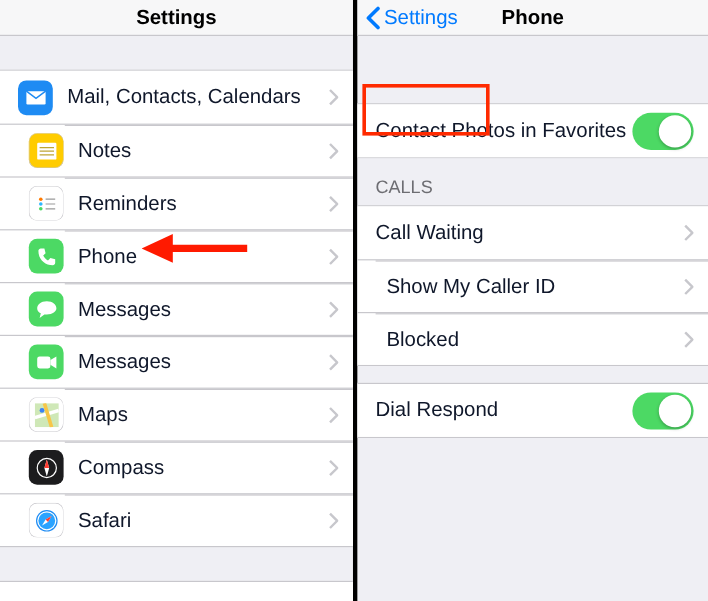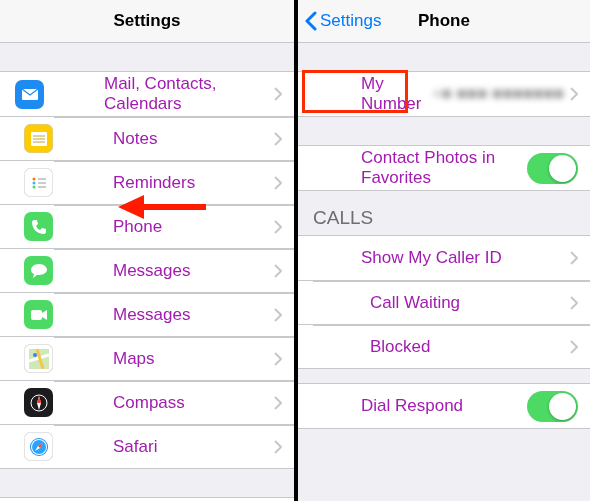--- a/index.html
+++ b/index.html
@@ -10,21 +10,21 @@
     height: 501px;
     overflow: hidden;
     display: flex;
   }
   .pane { position: relative; background: #efeff4; }
   .pane-left { width: 294px; }
   .divider { width: 4px; background: #000; }
   .pane-right { width: 292px; }
 
   .navbar {
-    height: 43px;
+    height: 30px;
     background: #f7f7f8;
     border-bottom: 1px solid #c8c7cc;
     display: flex;
     align-items: center;
     justify-content: center;
     position: relative;
   }
   .nav-title { font-weight: 600; font-size: 17px; color: #000; }
   .nav-back {
     position: absolute; left: 6px; top: 0; bottom: 0;
@@ -32,41 +32,41 @@
     color: #007aff; font-size: 17px;
     cursor: pointer;
   }
   .nav-back svg { width: 14px; height: 20px; }
 
   .spacer { height: 28px; }
   .spacer-sm { height: 14px; }
 
   .group { background: #fff; border-top: 1px solid #c8c7cc; border-bottom: 1px solid #c8c7cc; }
   .section-header {
-    font-size: 19px; color: #6d6d72; padding: 16px 15px 6px; text-transform: uppercase;
+    font-size: 15px; color: #6d6d72; padding: 16px 15px 6px; text-transform: uppercase;
     background: #efeff4;
   }
 
   .row {
     display: flex; align-items: center; height: 44px;
     padding: 0 12px 0 15px;
     position: relative;
     background: #fff;
     cursor: pointer;
   }
   .row + .row { border-top: 1px solid #c8c7cc; margin-left: 0; padding-left: 24px; }
   .row .sep { position: absolute; left: 54px; right: 0; top: 0; height: 1px; background: #c8c7cc; }
   .row:first-child .sep { display:none; }
   .pane-right .row .sep { left: 15px; }
 
   .icon-box {
     width: 29px; height: 29px; border-radius: 7px; margin-right: 12px;
     display: flex; align-items: center; justify-content: center; flex-shrink: 0;
   }
-  .label { font-size: 17px; color: #a21caf; flex: 1; margin-left: 48px; }
+  .label { font-size: 17px; color: #0f172a; flex: 1; }
   .value { font-size: 17px; color: #8e8e93; margin-right: 6px; }
   .chev { color: #c7c7cc; flex-shrink: 0; }
   .chev svg { width: 8px; height: 14px; display:block; }
 
   .switch {
     width: 51px; height: 31px; border-radius: 16px; position: relative;
     background: #4cd964; flex-shrink: 0;
   }
   .switch .knob {
     position: absolute; top: 2px; right: 2px;
@@ -266,65 +266,54 @@
       <svg viewBox="0 0 12 20">
           <polyline points="10,2 2,10 10,18" fill="none" stroke="#007aff" stroke-width="3" stroke-linecap="round" stroke-linejoin="round"></polyline>
         </svg>
       <span>Settings</span>
     </div>
     <div class="nav-title">Phone</div>
   </div>
 
   <div class="spacer"></div>
 
-  <div class="group">
-    <div class="row">
-      <span class="label">My Number</span>
-      <span class="value blurred">+■ ■■■ ■■■■■■■</span>
-      <span class="chev">
-          <svg viewBox="0 0 8 14">
-            <polyline points="1,1 7,7 1,13" fill="none" stroke="#c7c7cc" stroke-width="2"></polyline>
-          </svg>
-        </span>
-    </div>
-  </div>
 
   <div class="spacer"></div>
 
   <div class="group">
     <div class="row">
       <span class="label">Contact Photos in Favorites</span>
       <span class="switch">
           <span class="knob"></span>
         </span>
     </div>
   </div>
 
   <div class="section-header">CALLS</div>
   <div class="group" id="calls-group">
+      <div class="row">
+        <div class="sep"></div>
+        <span class="label">Call Waiting</span>
+        <span class="chev">
+          <svg viewBox="0 0 8 14">
+            <polyline points="1,1 7,7 1,13" fill="none" stroke="#c7c7cc" stroke-width="2"></polyline>
+          </svg>
+        </span>
+      </div>
       <div class="row">
         <div class="sep"></div>
         <span class="label">Show My Caller ID</span>
         <span class="chev">
           <svg viewBox="0 0 8 14">
             <polyline points="1,1 7,7 1,13" fill="none" stroke="#c7c7cc" stroke-width="2"></polyline>
           </svg>
         </span>
       </div>
       <div class="row">
         <div class="sep"></div>
-        <span class="label">Call Waiting</span>
-        <span class="chev">
-          <svg viewBox="0 0 8 14">
-            <polyline points="1,1 7,7 1,13" fill="none" stroke="#c7c7cc" stroke-width="2"></polyline>
-          </svg>
-        </span>
-      </div>
-      <div class="row">
-        <div class="sep"></div>
         <span class="label">Blocked</span>
         <span class="chev">
           <svg viewBox="0 0 8 14">
             <polyline points="1,1 7,7 1,13" fill="none" stroke="#c7c7cc" stroke-width="2"></polyline>
           </svg>
         </span>
       </div>
     </div>
 
   <div class="spacer-sm"></div>

